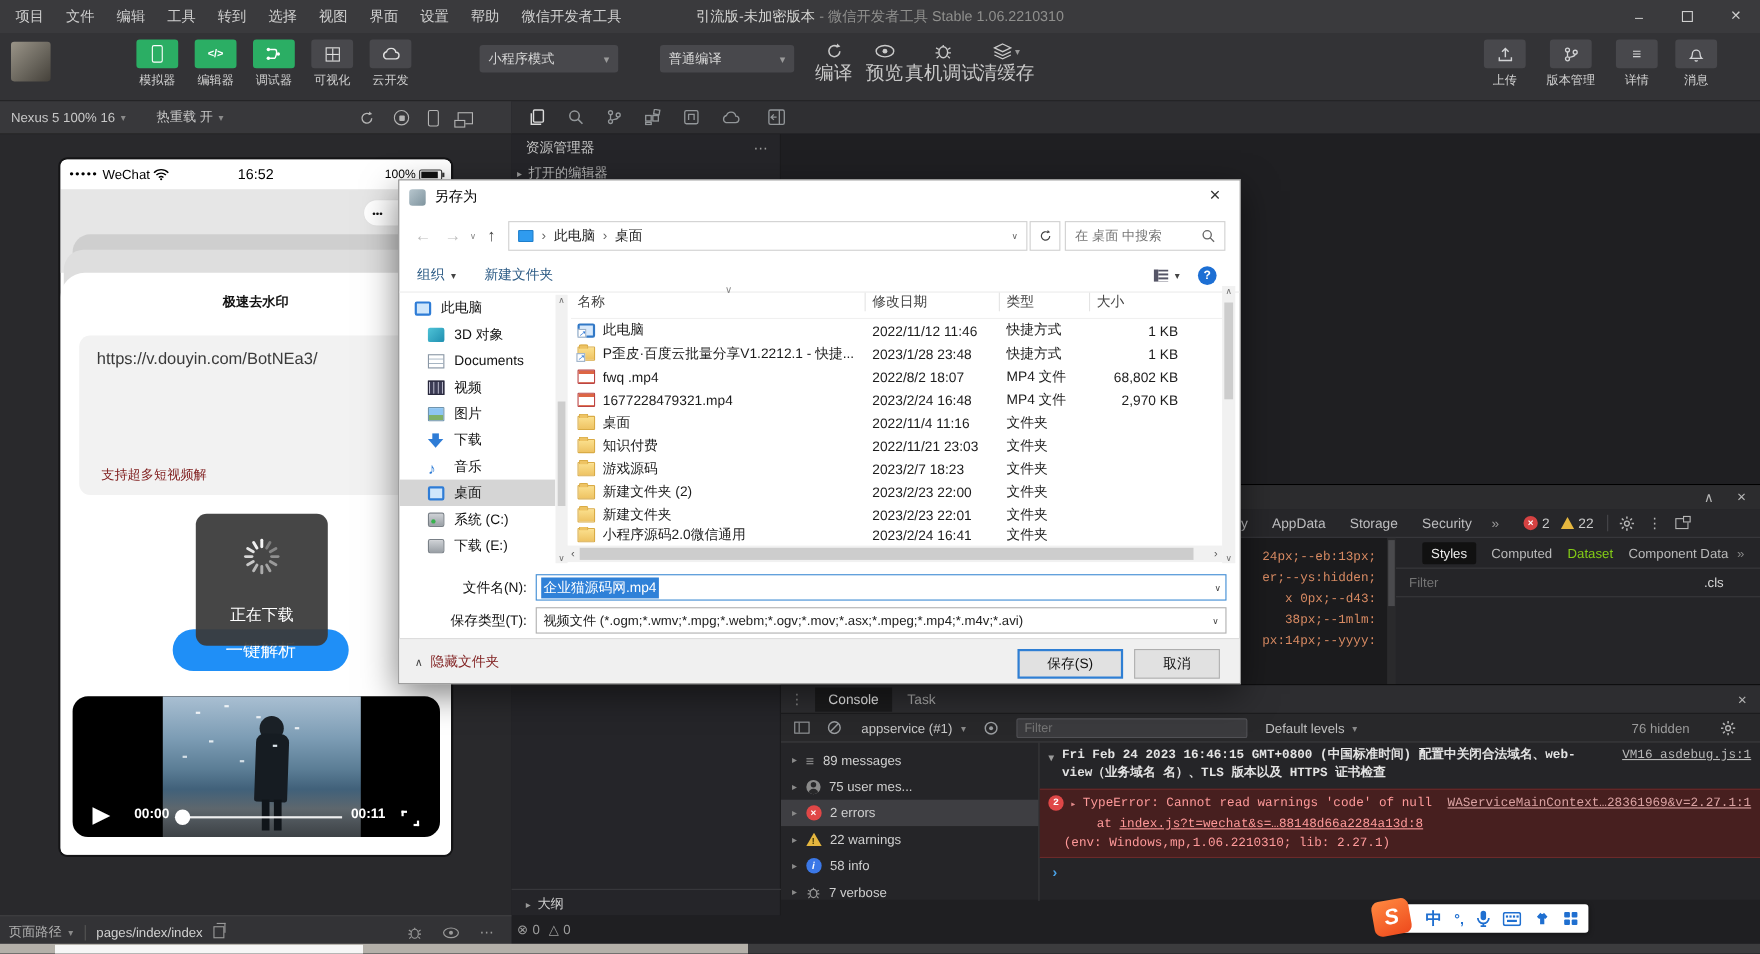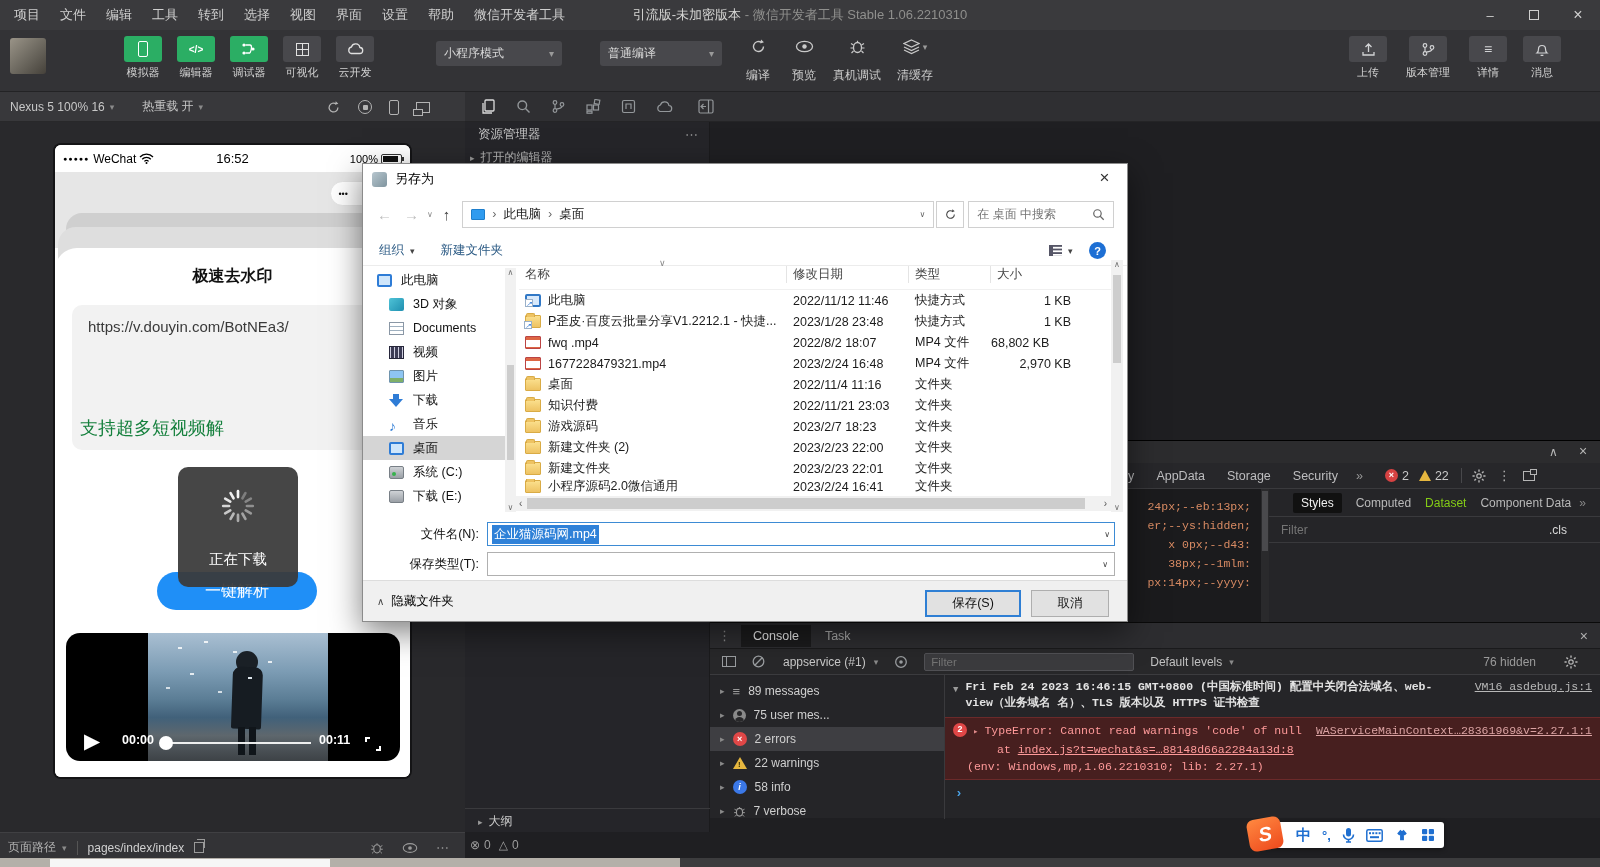--- a/index.html
+++ b/index.html
@@ -14,21 +14,21 @@
 .titlebar{left:0;top:0;width:1600px;height:30px;background:#3a3a3d}
 .menu{font-size:13px;color:#cfcfcf;padding:0 10px;height:30px;display:flex;align-items:center}
 .wctl{width:44px;height:30px;color:#cfcfcf;font-size:13px}
 .toolbar{left:0;top:30px;width:1600px;height:62px;background:#333336;border-bottom:1px solid #232325}
 .tbtn{display:flex;flex-direction:column;align-items:center;width:46px;cursor:pointer}
 .tbtn .bx{width:38px;height:26px;border-radius:3px;display:flex;align-items:center;justify-content:center}
 .tbtn .lb{font-size:11px;color:#d2d2d2;margin-top:3px;white-space:nowrap}
 .green{background:#2bae64}.graybx{background:#48484c}
 .sel{background:#48484c;border-radius:3px;color:#d8d8d8;font-size:12px;display:flex;align-items:center;justify-content:space-between;padding:0 8px}
 .act{display:flex;flex-direction:column;align-items:center;color:#c9c9c9}
-.act .lb{font-size:12px;margin-top:12px;white-space:nowrap;color:#c9c9c9}
+.act .lb{font-size:17px;margin-top:0;white-space:nowrap;color:#c9c9c9}
 
 .simbar{left:0;top:92px;width:465px;height:30px;background:#38383b;border-bottom:1px solid #28282a}
 .simpanel{left:0;top:122px;width:465px;height:710px;background:#29292c}
 .phone{left:55px;top:145px;width:355px;height:632px;background:#fff;border-radius:6px;overflow:hidden;box-shadow:0 0 0 2px #141416}
 .edtop{left:465px;top:92px;width:1135px;height:30px;background:#2f2f32;border-bottom:1px solid #242426}
 .sidebg{left:465px;top:122px;width:245px;height:710px;background:#252529;border-right:1px solid #1b1b1d}
 .edmain{left:710px;top:122px;width:890px;height:500px;background:#1f1f22}
 .pathbar{left:0;top:832px;width:465px;height:30px;background:#333336;border-top:1px solid #404043}
 
 .dlg{left:362px;top:163px;width:766px;height:459px;background:#fff;border:1px solid #8b8b8b;box-shadow:0 10px 30px rgba(0,0,0,.5);z-index:40;color:#111;font-size:12.5px}
@@ -320,24 +320,24 @@
   </div>
   <div class="abs" style="left:0;top:27px;width:355px;height:76px;background:#e6e6e6"></div>
   <div class="abs f" style="left:275px;top:36px;width:67px;height:25px;background:#fff;border:1px solid #e3e3e3;border-radius:13px;justify-content:space-around">
     <span style="color:#111;font-size:9px">•••</span>
     <span style="width:1px;height:14px;background:#e5e5e5"></span>
     <span style="color:#111;font-size:12px">⊙</span>
   </div>
   <div class="abs" style="left:11px;top:68px;width:338px;height:45px;background:#cfcfcf;border-radius:16px 16px 0 0"></div>
   <div class="abs" style="left:3px;top:82px;width:349px;height:45px;background:#dedede;border-radius:18px 18px 0 0"></div>
   <div class="abs" style="left:0;top:103px;width:355px;height:529px;background:#fff;border-radius:22px 22px 0 0">
-    <div style="text-align:center;padding-top:18px;font-size:16px;font-weight:bold;color:#111">极速去水印</div>
+    <div style="text-align:center;padding-top:18px;font-size:12px;font-weight:bold;color:#111">极速去水印</div>
     <div class="abs" style="left:17px;top:57px;width:320px;height:145px;background:#f2f2f2;border-radius:10px">
       <div style="padding:13px 16px 0;font-size:15px;color:#3a3a3a">https://v.douyin.com/BotNEa3/</div>
-      <div class="abs ell" style="left:8px;bottom:10px;width:290px;font-size:18px;color:#15803d">支持超多短视频解</div>
+      <div class="abs ell" style="left:20px;bottom:10px;width:290px;font-size:12px;color:#7f1d1d">支持超多短视频解</div>
     </div>
     <div class="abs fc" style="left:102px;top:324px;width:160px;height:38px;border-radius:19px;background:#1f8ff7;color:#fff;font-size:16px">一键解析</div>
     <div class="abs" style="left:123px;top:219px;width:120px;height:120px;background:rgba(58,58,58,.94);border-radius:10px">
       <svg class="abs" style="left:41px;top:20px" width="38" height="38" viewBox="0 0 40 40">
         <g fill="#fff">
             <rect x="18.6" y="3" width="2.8" height="9" rx="1.4" opacity=".95"></rect>
             <rect x="18.6" y="3" width="2.8" height="9" rx="1.4" opacity=".3" transform="rotate(30 20 20)"></rect>
             <rect x="18.6" y="3" width="2.8" height="9" rx="1.4" opacity=".35" transform="rotate(60 20 20)"></rect>
             <rect x="18.6" y="3" width="2.8" height="9" rx="1.4" opacity=".4" transform="rotate(90 20 20)"></rect>
             <rect x="18.6" y="3" width="2.8" height="9" rx="1.4" opacity=".45" transform="rotate(120 20 20)"></rect>
@@ -721,21 +721,21 @@
       <span style="width:82px;padding-left:6px">快捷方式</span>
       <span style="width:80px;text-align:right">1 KB</span>
     </div>
     <div class="drow">
       <span class="f" style="width:268px;padding-left:4px">
           <span class="fi mp4"></span>
           <span class="ell" style="max-width:235px">fwq .mp4</span>
         </span>
       <span style="width:122px;padding-left:6px">2022/8/2 18:07</span>
       <span style="width:82px;padding-left:6px">MP4 文件</span>
-      <span style="width:80px;text-align:left">68,802 KB</span>
+      <span style="width:80px;text-align:right">68,802 KB</span>
     </div>
     <div class="drow">
       <span class="f" style="width:268px;padding-left:4px">
           <span class="fi mp4"></span>
           <span class="ell" style="max-width:235px">1677228479321.mp4</span>
         </span>
       <span style="width:122px;padding-left:6px">2023/2/24 16:48</span>
       <span style="width:82px;padding-left:6px">MP4 文件</span>
       <span style="width:80px;text-align:right">2,970 KB</span>
     </div>
@@ -810,25 +810,26 @@
   <div class="abs f" style="left:0;top:358px;width:764px;height:24px">
     <span style="display:block;width:116px;text-align:right;color:#111">文件名(N):</span>
     <div class="f" style="margin-left:8px;width:628px;height:24px;border:1px solid #3d8bd4;padding:0 4px">
       <span style="background:#2f81d8;color:#fff;padding:1px 2px">企业猫源码网.mp4</span>
       <span style="margin-left:auto;font-size:8px;color:#444">∨</span>
     </div>
   </div>
   <div class="abs f" style="left:0;top:388px;width:764px;height:24px">
     <span style="display:block;width:116px;text-align:right;color:#111">保存类型(T):</span>
     <div class="f" style="margin-left:8px;width:628px;height:24px;border:1px solid #b0b0b0;padding:0 6px;background:#fff">
+      <span class="ell" style="max-width:590px;font-size:12px;color:#222">视频文件 (*.ogm;*.wmv;*.mpg;*.webm;*.ogv;*.mov;*.asx;*.mpeg;*.mp4;*.m4v;*.avi)</span>
       <span style="margin-left:auto;font-size:8px;color:#444">∨</span>
     </div>
   </div>
 
   <div class="abs" style="left:0;top:416px;width:764px;height:41px;background:#f0f0f0;border-top:1px solid #ddd">
     <span class="f" style="position:absolute;left:14px;top:12px;gap:7px">
       <span style="font-size:10px;color:#444">∧</span>
-      <span style="color:#000000">隐藏文件夹</span>
+      <span style="color:#7f1d1d">隐藏文件夹</span>
     </span>
     <span class="abs fc" style="left:562px;top:9px;width:96px;height:27px;background:#e1e1e1;border:2px solid #2f7fd4;color:#111">保存(S)</span>
     <span class="abs fc" style="left:668px;top:9px;width:78px;height:27px;background:#e1e1e1;border:1px solid #aeaeae;color:#111">取消</span>
   </div>
 </div>
 
 </body></html>

